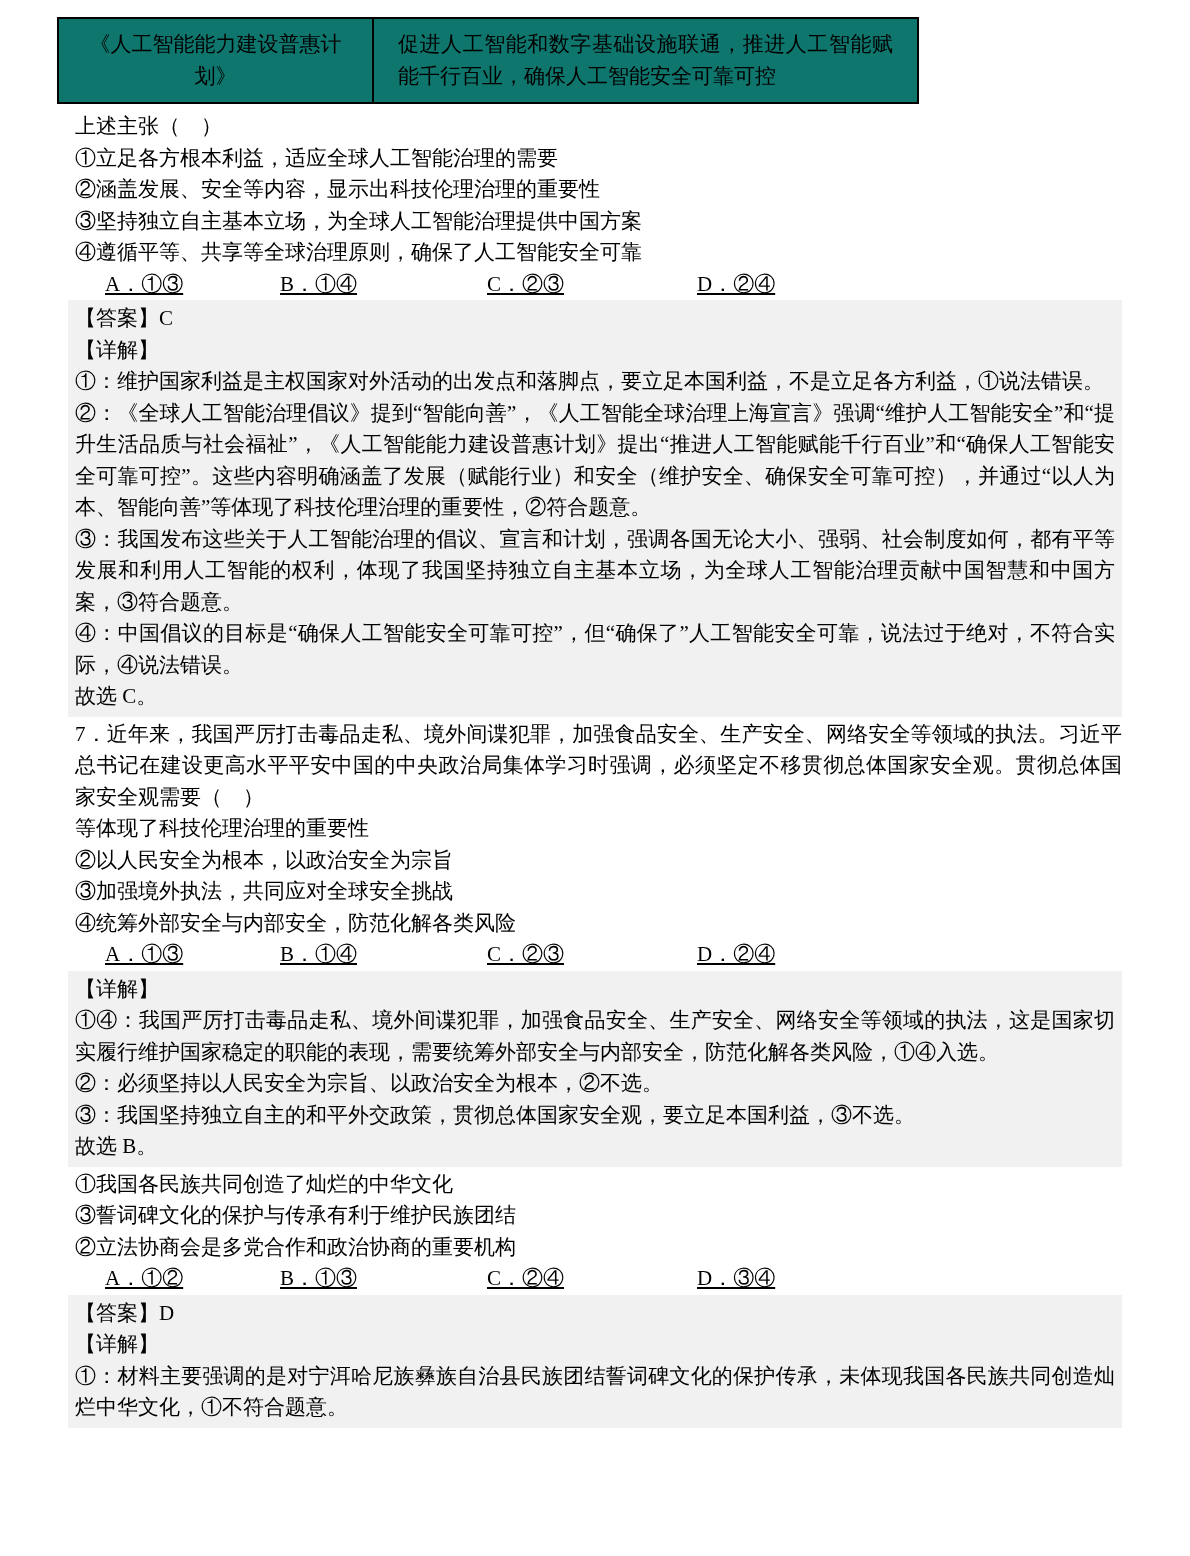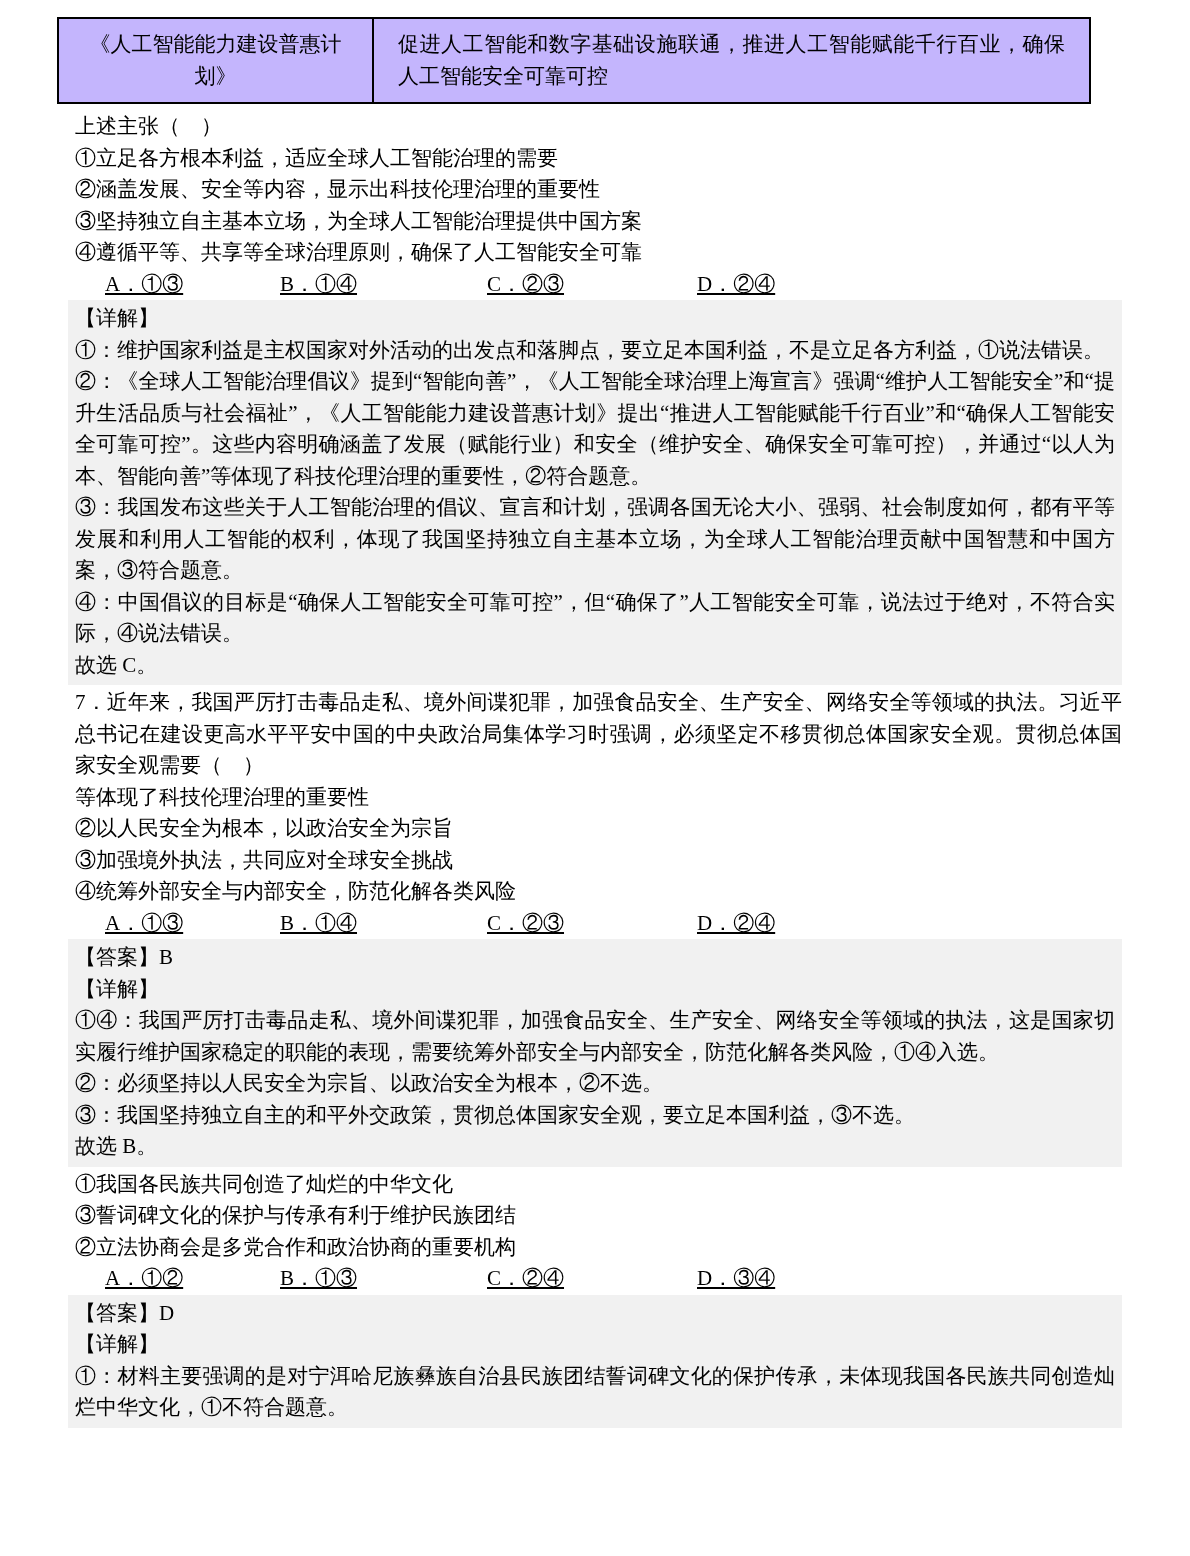--- a/index.html
+++ b/index.html
@@ -17,26 +17,26 @@
     line-height: 31.5px;
   }
   .page {
     box-sizing: border-box;
     width: 1190px;
     padding: 17px 68px 0 68px;
   }
   
   .doc-table {
     display: flex;
-    width: 1034px;
+    width: 862px;
     margin-left: -11px;
     border: 2px solid #000;
     box-sizing: border-box;
     margin-bottom: 7px;
-    background: #c4b5fd;
+    background: #0f766e;
   }
   .doc-table .cell-left {
     width: 315px;
     box-sizing: border-box;
     border-right: 2px solid #000;
     display: flex;
     align-items: center;
     justify-content: center;
     padding: 10px 14px;
     text-align: center;
@@ -91,20 +91,21 @@
     <p class="para">④遵循平等、共享等全球治理原则，确保了人工智能安全可靠</p>
     <p class="choices">
       <span class="choice-a">A．①③</span>
       <span class="choice-b">B．①④</span>
       <span class="choice-c">C．②③</span>
       <span class="choice-d">D．②④</span>
     </p>
   </div>
 
   <div class="answer-block">
+    <p class="para"><span>【答案】</span><span>C</span></p>
     <p class="para">【详解】</p>
     <p class="para">①：维护国家利益是主权国家对外活动的出发点和落脚点，要立足本国利益，不是立足各方利益，①说法错误。</p>
     <p class="para">②：《全球人工智能治理倡议》提到“智能向善”，《人工智能全球治理上海宣言》强调“维护人工智能安全”和“提升生活品质与社会福祉”，《人工智能能力建设普惠计划》提出“推进人工智能赋能千行百业”和“确保人工智能安全可靠可控”。这些内容明确涵盖了发展（赋能行业）和安全（维护安全、确保安全可靠可控），并通过“以人为本、智能向善”等体现了科技伦理治理的重要性，②符合题意。</p>
     <p class="para">③：我国发布这些关于人工智能治理的倡议、宣言和计划，强调各国无论大小、强弱、社会制度如何，都有平等发展和利用人工智能的权利，体现了我国坚持独立自主基本立场，为全球人工智能治理贡献中国智慧和中国方案，③符合题意。</p>
     <p class="para">④：中国倡议的目标是“确保人工智能安全可靠可控”，但“确保了”人工智能安全可靠，说法过于绝对，不符合实际，④说法错误。</p>
     <p class="para">故选 C。</p>
   </div>
 
   <div>
     <p class="para">7．近年来，我国严厉打击毒品走私、境外间谍犯罪，加强食品安全、生产安全、网络安全等领域的执法。习近平总书记在建设更高水平平安中国的中央政治局集体学习时强调，必须坚定不移贯彻总体国家安全观。贯彻总体国家安全观需要（　）</p>
@@ -114,21 +115,20 @@
     <p class="para">④统筹外部安全与内部安全，防范化解各类风险</p>
     <p class="choices">
       <span class="choice-a">A．①③</span>
       <span class="choice-b">B．①④</span>
       <span class="choice-c">C．②③</span>
       <span class="choice-d">D．②④</span>
     </p>
   </div>
 
   <div class="answer-block">
-    <p class="para"><span>【答案】</span><span>B</span></p>
     <p class="para">【详解】</p>
     <p class="para">①④：我国严厉打击毒品走私、境外间谍犯罪，加强食品安全、生产安全、网络安全等领域的执法，这是国家切实履行维护国家稳定的职能的表现，需要统筹外部安全与内部安全，防范化解各类风险，①④入选。</p>
     <p class="para">②：必须坚持以人民安全为宗旨、以政治安全为根本，②不选。</p>
     <p class="para">③：我国坚持独立自主的和平外交政策，贯彻总体国家安全观，要立足本国利益，③不选。</p>
     <p class="para">故选 B。</p>
   </div>
 
   <div>
     <p class="para">①我国各民族共同创造了灿烂的中华文化</p>
     <p class="para">③誓词碑文化的保护与传承有利于维护民族团结</p>

